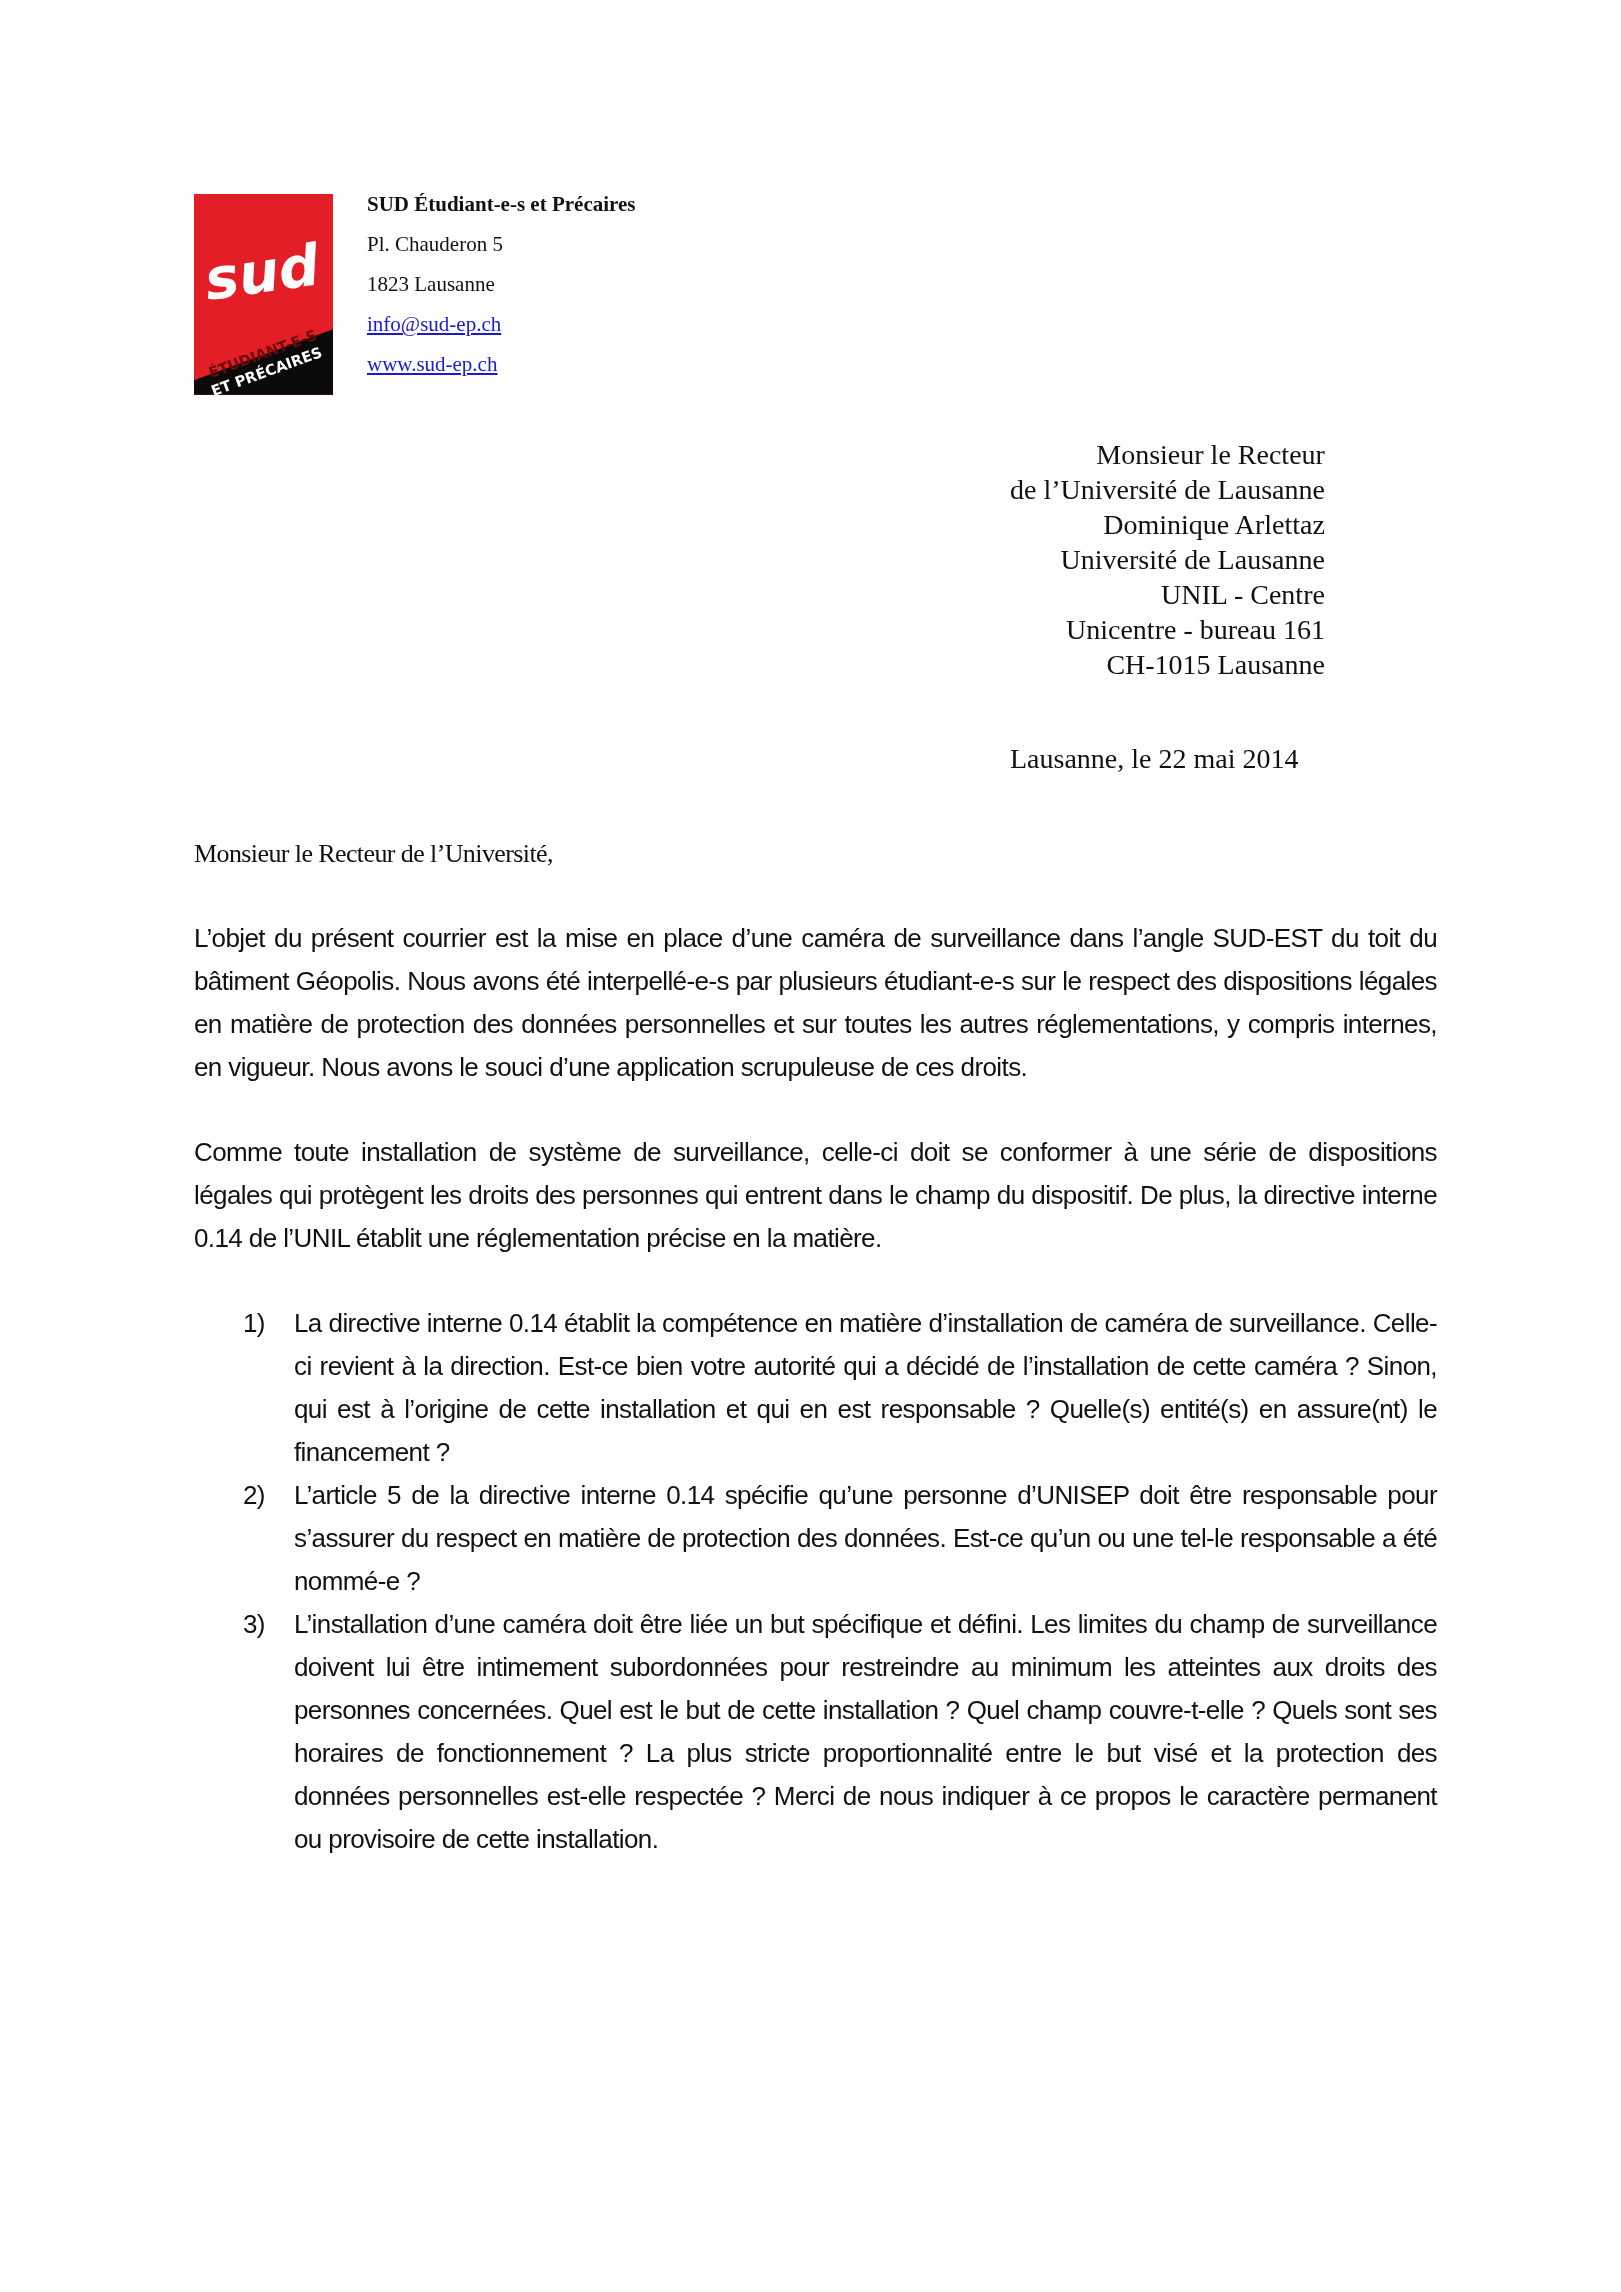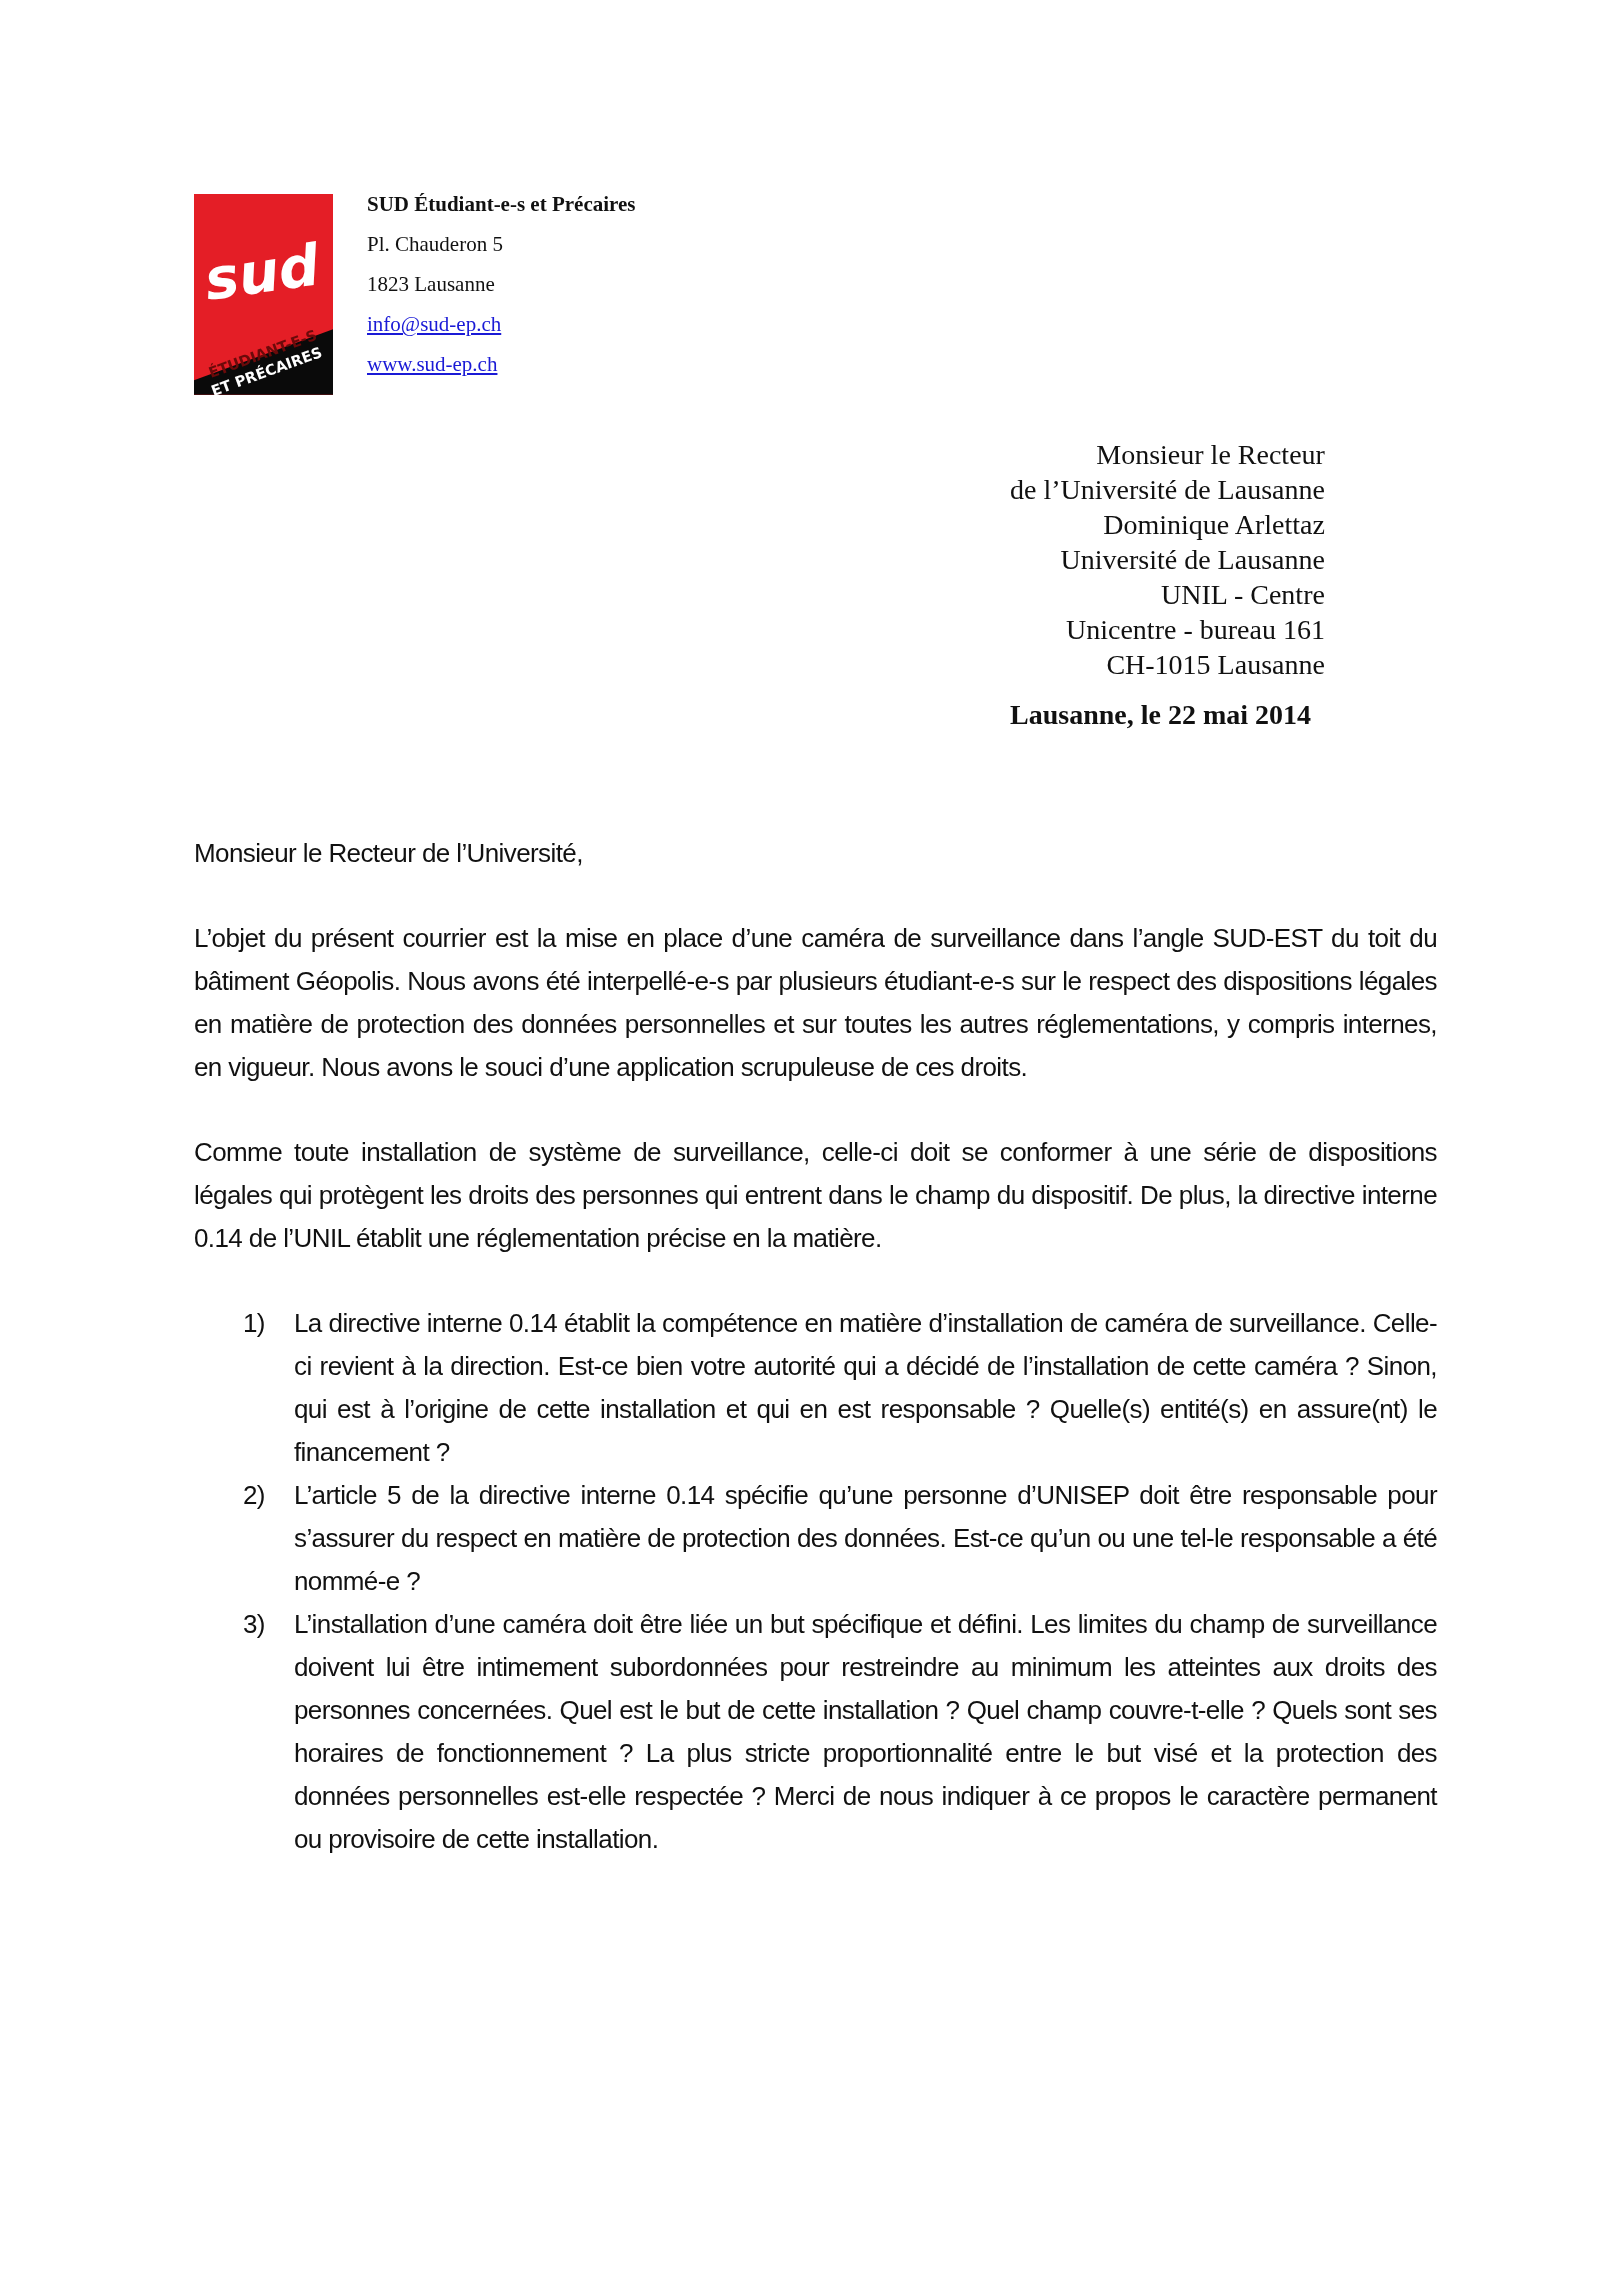--- a/index.html
+++ b/index.html
@@ -9,26 +9,26 @@
 
   
   .logo { position: absolute; left: 194px; top: 194px; width: 139px; height: 201px; overflow: hidden; background: #e41e26; }
   .logo svg { display: block; width: 139px; height: 201px; }
   .sender { position: absolute; left: 367px; top: 184px; font-size: 21px; line-height: 40px; }
   .sender .org { font-weight: bold; }
   .sender a { color: #1a1ad6; text-decoration: underline; }
 
   
   .recipient { position: absolute; left: 1010px; top: 437px; font-size: 28px; line-height: 35px; text-align: right; }
-  .date { position: absolute; left: 1010px; top: 699px; font-size: 28px; font-weight: bold; }
+  .date { position: absolute; left: 1010px; top: 743px; font-size: 28px; }
 
   
   .content { position: absolute; left: 194px; top: 790px; width: 1243px; font-size: 26px; line-height: 43px; letter-spacing: -0.6px; }
   .subject { font-weight: bold; margin: 0; }
-  .salutation { margin: 42px 0 10px 0; }
+  .salutation { margin: 42px 0 10px 0; font-family: Liberation Serif, serif; }
   .para { margin: 42px 0 0 0; text-align: justify; }
   ol.questions { list-style: none; margin: 42px 0 0 0; padding: 0; }
   ol.questions li { position: relative; padding-left: 100px; text-align: justify; margin: 0; }
   ol.questions li .num { position: absolute; left: 49px; top: 0; }
 </style>
 </head>
 <body>
 
 <div class="logo">
   <svg viewBox="0 0 142 205">

